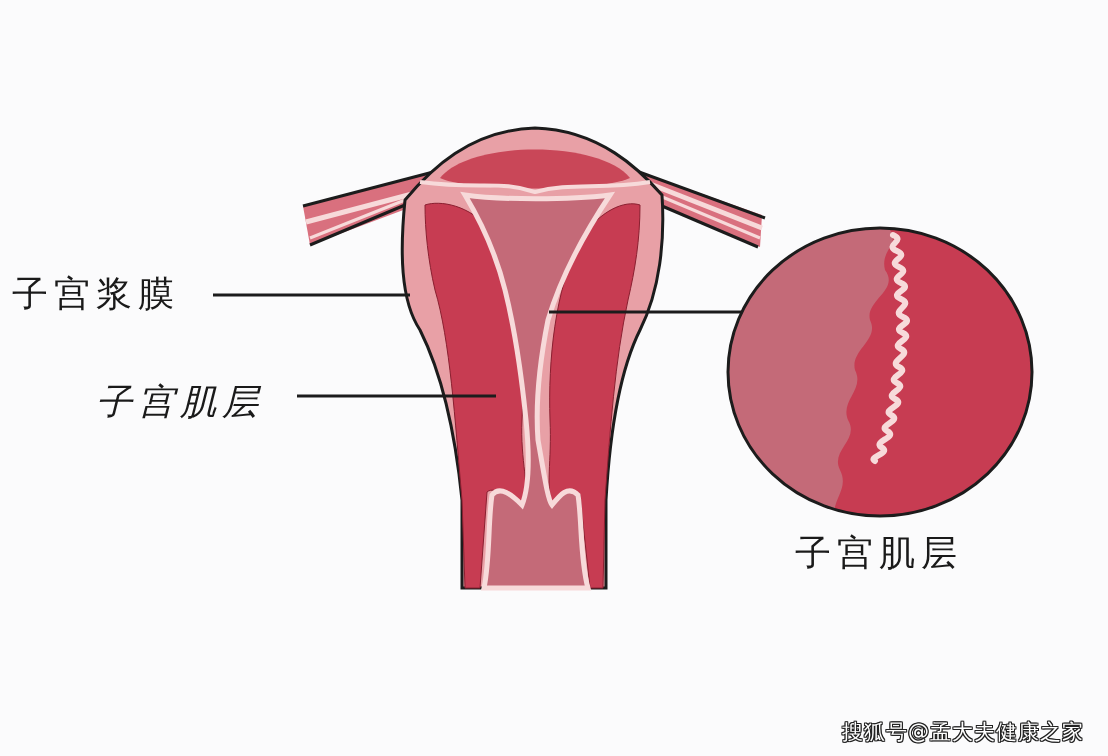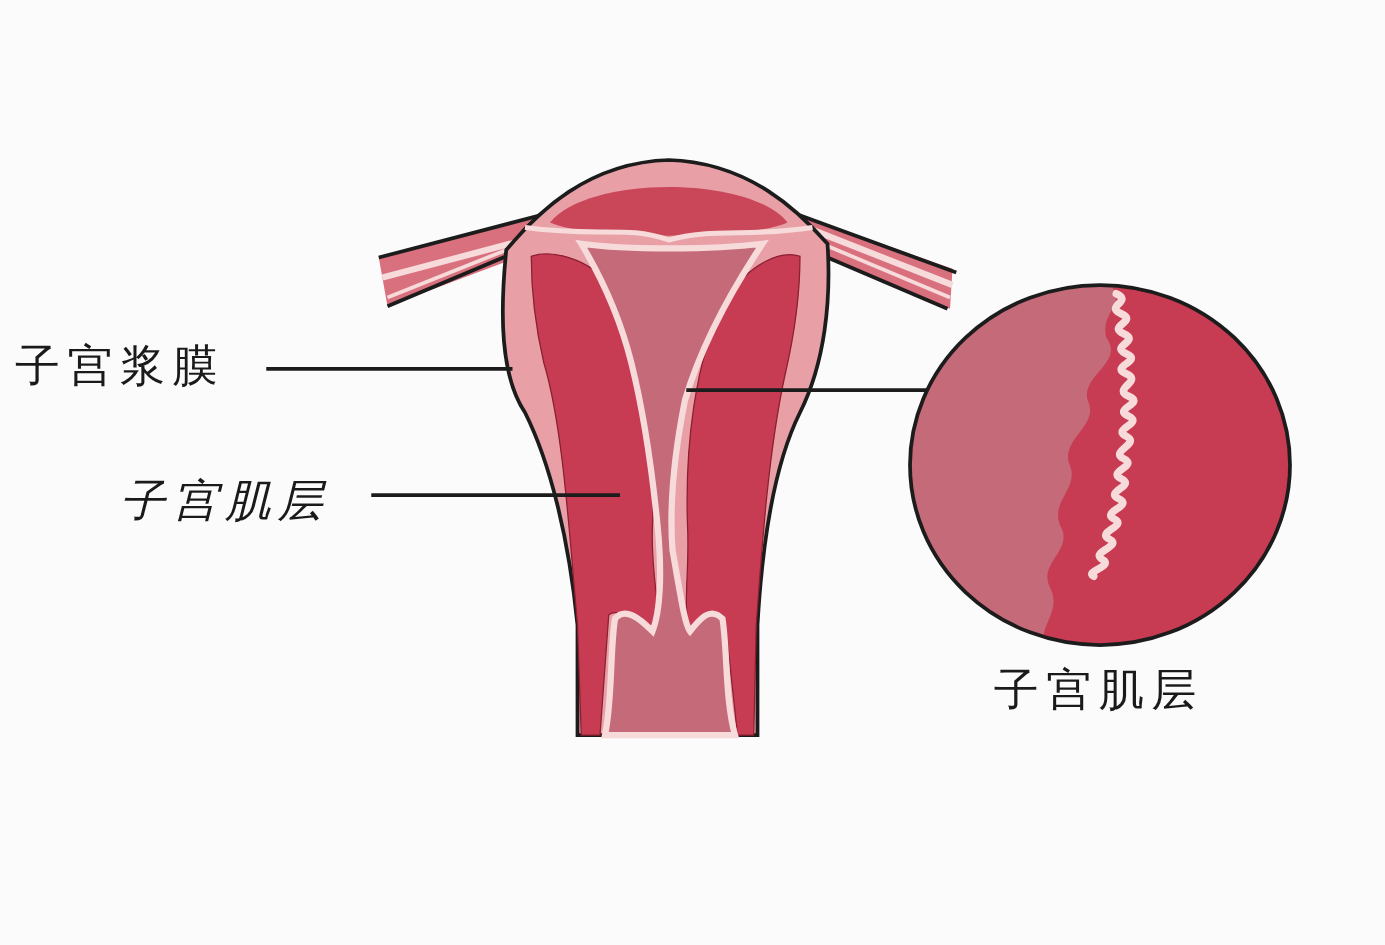--- a/index.html
+++ b/index.html
@@ -119,13 +119,14 @@
                  C 880 250, 900 245, 890 230 Z" fill="#c73c52"></path>
         <path d="M893 235 c 14 6,-10 10,4 16 c 14 6,-12 10,2 16 c 14 6,-12 10,2 16 c 14 6,-14 10,0 16 c 14 6,-12 12,2 18 c 14 6,-14 10,0 16 c 12 6,-14 10,-2 16 c 12 6,-14 12,-2 18 c 12 6,-14 10,-2 16 c 12 6,-14 10,-2 16 c 12 6,-14 10,-4 16 c 12 6,-14 10,-4 16 c 12 6,-14 10,-6 16 c 12 6,-14 10,-6 14" stroke="#f7dada" stroke-width="6" fill="none" stroke-linecap="round"></path>
       </g>
       <ellipse cx="880" cy="372" rx="152" ry="144" fill="none" stroke="#1c1c1c" stroke-width="3"></ellipse>
     </g>
   </svg>
 
   <div class="label" id="label-serosa">子宫浆膜</div>
   <div class="label" id="label-myometrium">子宫肌层</div>
   <div class="label" id="label-endometrium">子宫肌层</div>
+  <div class="watermark">搜狐号@孟大夫健康之家</div>
 </div>
 
 </body></html>

